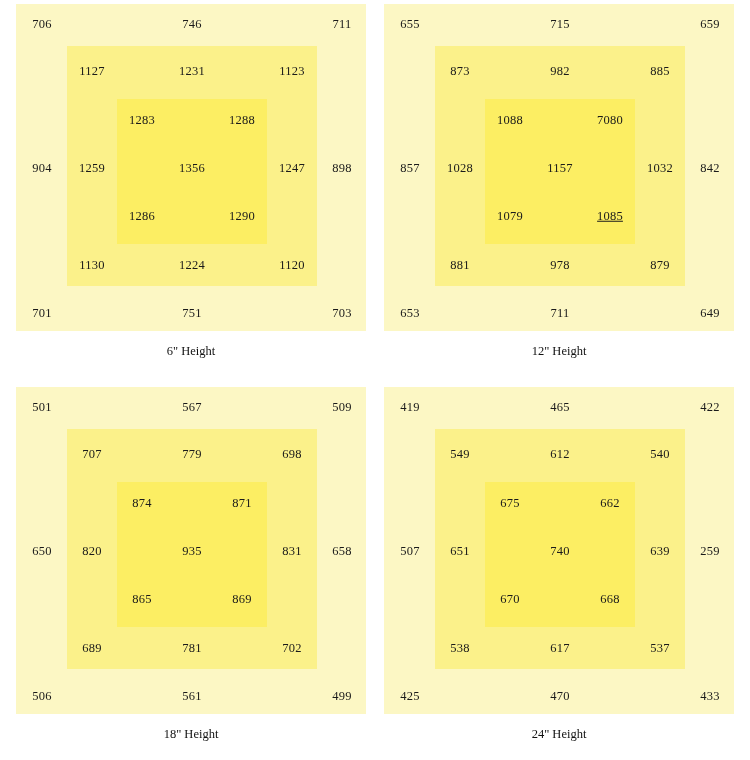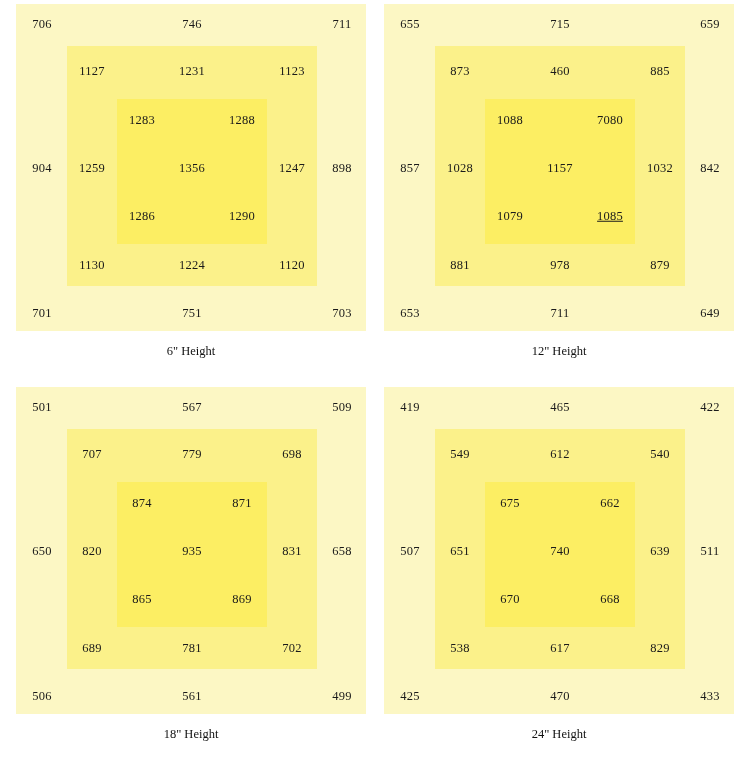--- a/index.html
+++ b/index.html
@@ -111,21 +111,21 @@
     <div class="panel-plot">
       <div class="ring-outer"></div>
       <div class="ring-mid"></div>
       <div class="ring-inner"></div>
 
       <span class="val" style="left:26px;  top:20px;">655</span>
       <span class="val" style="left:176px; top:20px;">715</span>
       <span class="val" style="left:326px; top:20px;">659</span>
 
       <span class="val" style="left:76px;  top:67px;">873</span>
-      <span class="val" style="left:176px; top:67px;">460</span>
+      <span class="val" style="left:176px; top:67px;">982</span>
       <span class="val" style="left:276px; top:67px;">885</span>
 
       <span class="val" style="left:126px; top:116px;">1088</span>
       <span class="val" style="left:226px; top:116px;">7080</span>
 
       <span class="val" style="left:26px;  top:164px;text-align:center;">857</span>
       <span class="val" style="left:76px;  top:164px;">1028</span>
       <span class="val" style="left:176px; top:164px;">1157</span>
       <span class="val" style="left:276px; top:164px;">1032</span>
       <span class="val" style="left:326px; top:164px;">842</span>
@@ -195,28 +195,28 @@
       <span class="val" style="left:176px; top:67px;">612</span>
       <span class="val" style="left:276px; top:67px;">540</span>
 
       <span class="val" style="left:126px; top:116px;">675</span>
       <span class="val" style="left:226px; top:116px;">662</span>
 
       <span class="val" style="left:26px;  top:164px;">507</span>
       <span class="val" style="left:76px;  top:164px;">651</span>
       <span class="val" style="left:176px; top:164px;">740</span>
       <span class="val" style="left:276px; top:164px;">639</span>
-      <span class="val" style="left:326px; top:164px;">511</span>
+      <span class="val" style="left:326px; top:164px;">259</span>
 
       <span class="val" style="left:126px; top:212px;">670</span>
       <span class="val" style="left:226px; top:212px;">668</span>
 
       <span class="val" style="left:76px;  top:261px;">538</span>
       <span class="val" style="left:176px; top:261px;">617</span>
-      <span class="val" style="left:276px; top:261px;">829</span>
+      <span class="val" style="left:276px; top:261px;">537</span>
 
       <span class="val" style="left:26px;  top:309px;">425</span>
       <span class="val" style="left:176px; top:309px;">470</span>
       <span class="val" style="left:326px; top:309px;">433</span>
     </div>
     <div class="caption">24" Height</div>
   </div>
 
 </div>
 

